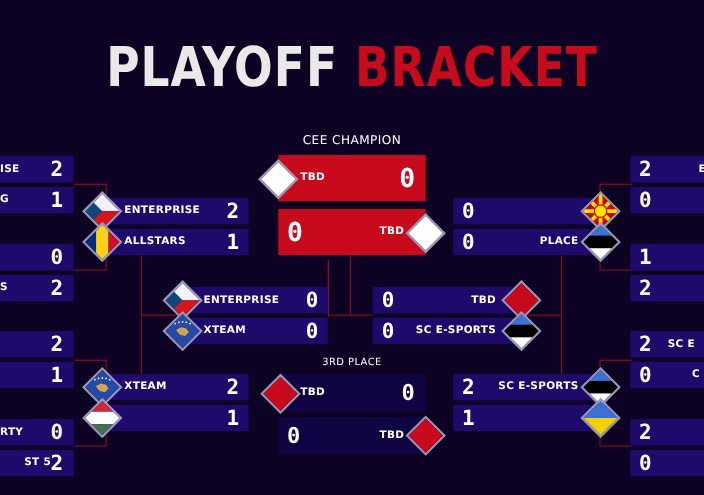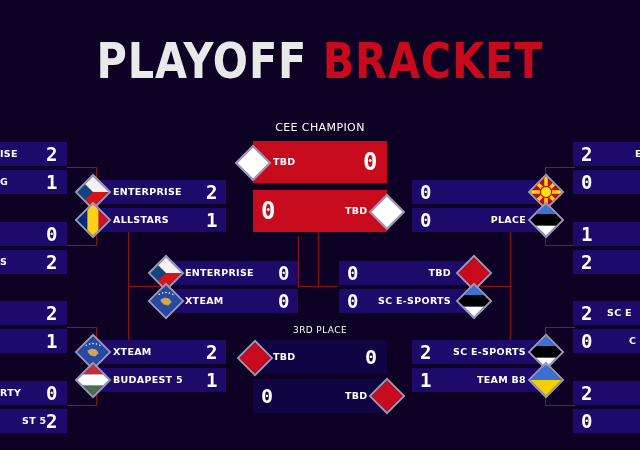--- a/index.html
+++ b/index.html
@@ -156,21 +156,20 @@
     <svg>
       <use href="#f-romania"></use>
     </svg>
   </div>
 
 <div class="box" style="left:96px;top:340px;width:130px;">
     <span class="name" style="left:17px;">XTEAM</span>
     <span class="score" style="left:110px;">2</span>
   </div>
 <div class="box" style="left:96px;top:368px;width:130px;">
-    <span class="name" style="left:17px;">BUDAPEST 5</span>
     <span class="score" style="left:110px;">1</span>
   </div>
 <div class="flag" style="left:80px;top:339px;">
     <svg>
       <use href="#f-kosovo"></use>
     </svg>
   </div>
 <div class="flag" style="left:80px;top:367px;">
     <svg>
       <use href="#f-hungary"></use>
@@ -272,21 +271,20 @@
       <use href="#f-estonia"></use>
     </svg>
   </div>
 
 <div class="box" style="left:412px;top:340px;width:132px;">
     <span class="score" style="left:8px;">2</span>
     <span class="name" style="right:18px;">SC E-SPORTS</span>
   </div>
 <div class="box" style="left:412px;top:368px;width:132px;">
     <span class="score" style="left:8px;">1</span>
-    <span class="name" style="right:18px;">TEAM B8</span>
   </div>
 <div class="flag" style="left:533px;top:339px;">
     <svg>
       <use href="#f-estonia"></use>
     </svg>
   </div>
 <div class="flag" style="left:533px;top:367px;">
     <svg>
       <use href="#f-ukraine"></use>
     </svg>

